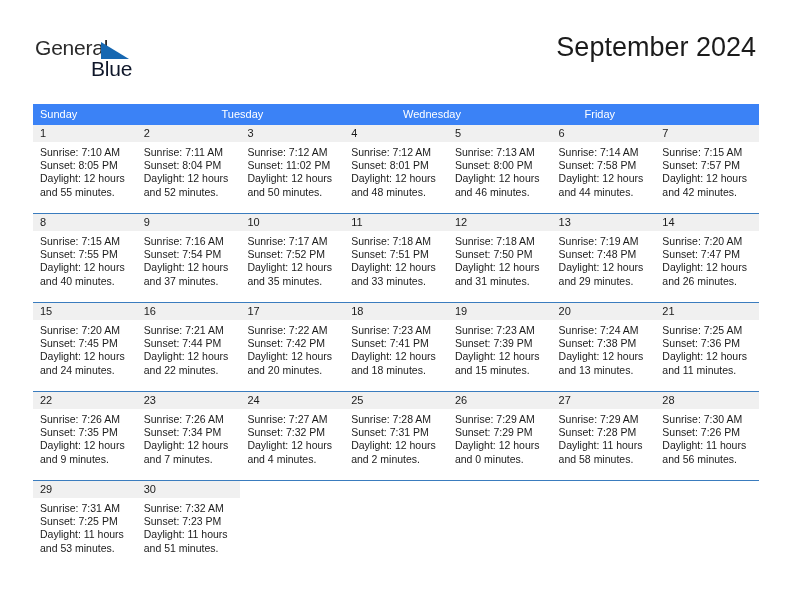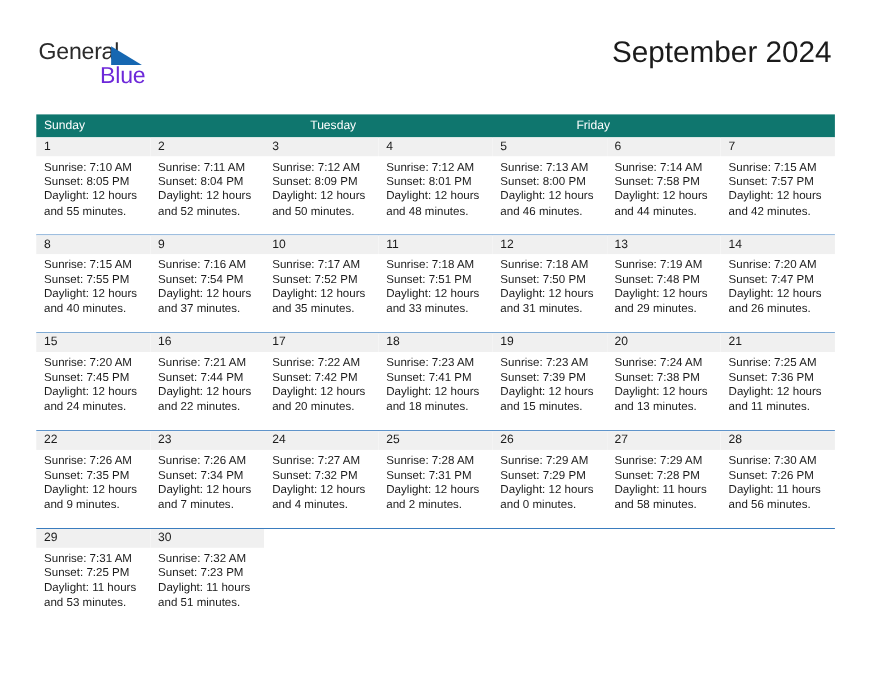--- a/index.html
+++ b/index.html
@@ -56,21 +56,21 @@
     height: 0;
     border-left: 28px solid #1667b1;
     border-top: 17px solid transparent;
   }
   .logo-blue {
     position: absolute;
     left: 56px;
     top: 21px;
     font-size: 21px;
     letter-spacing: -0.2px;
-    color: #6d28d9;
+    color: #0f172a;
     font-family: "Liberation Sans", sans-serif;
   }
 
   .title {
     position: absolute;
     right: 36px;
     top: 32px;
     font-size: 27px;
     font-weight: normal;
     color: #1b1b1b;
@@ -91,21 +91,21 @@
   .calendar {
     position: absolute;
     left: 33px;
     top: 104px;
     width: 726px;
   }
 
   .weekdays {
     display: flex;
     width: 100%;
-    background: #0f766e;
+    background: #3b82f6;
     height: 21px;
   }
   .weekday {
     flex: 1 1 0;
     color: #ffffff;
     font-size: 11px;
     line-height: 21px;
     padding-left: 7px;
     box-sizing: border-box;
     white-space: nowrap;
@@ -162,20 +162,21 @@
     </div>
 
     <div class="title">September 2024</div>
   </div>
 
   <div class="calendar">
 
     <div class="weekdays">
       <div class="weekday">Sunday</div>
       <div class="weekday">Tuesday</div>
+      <div class="weekday">Wednesday</div>
       <div class="weekday">Friday</div>
     </div>
 
     <div class="week first">
       <div class="day">
         <div class="daynum">1</div>
         <div class="info">
           <div>Sunrise: 7:10 AM</div>
           <div>Sunset: 8:05 PM</div>
           <div>Daylight: 12 hours</div>
@@ -188,21 +189,21 @@
           <div>Sunrise: 7:11 AM</div>
           <div>Sunset: 8:04 PM</div>
           <div>Daylight: 12 hours</div>
           <div>and 52 minutes.</div>
         </div>
       </div>
       <div class="day">
         <div class="daynum">3</div>
         <div class="info">
           <div>Sunrise: 7:12 AM</div>
-          <div>Sunset: 8:09 PM</div>
+          <div>Sunset: 11:02 PM</div>
           <div>Daylight: 12 hours</div>
           <div>and 50 minutes.</div>
         </div>
       </div>
       <div class="day">
         <div class="daynum">4</div>
         <div class="info">
           <div>Sunrise: 7:12 AM</div>
           <div>Sunset: 8:01 PM</div>
           <div>Daylight: 12 hours</div>

